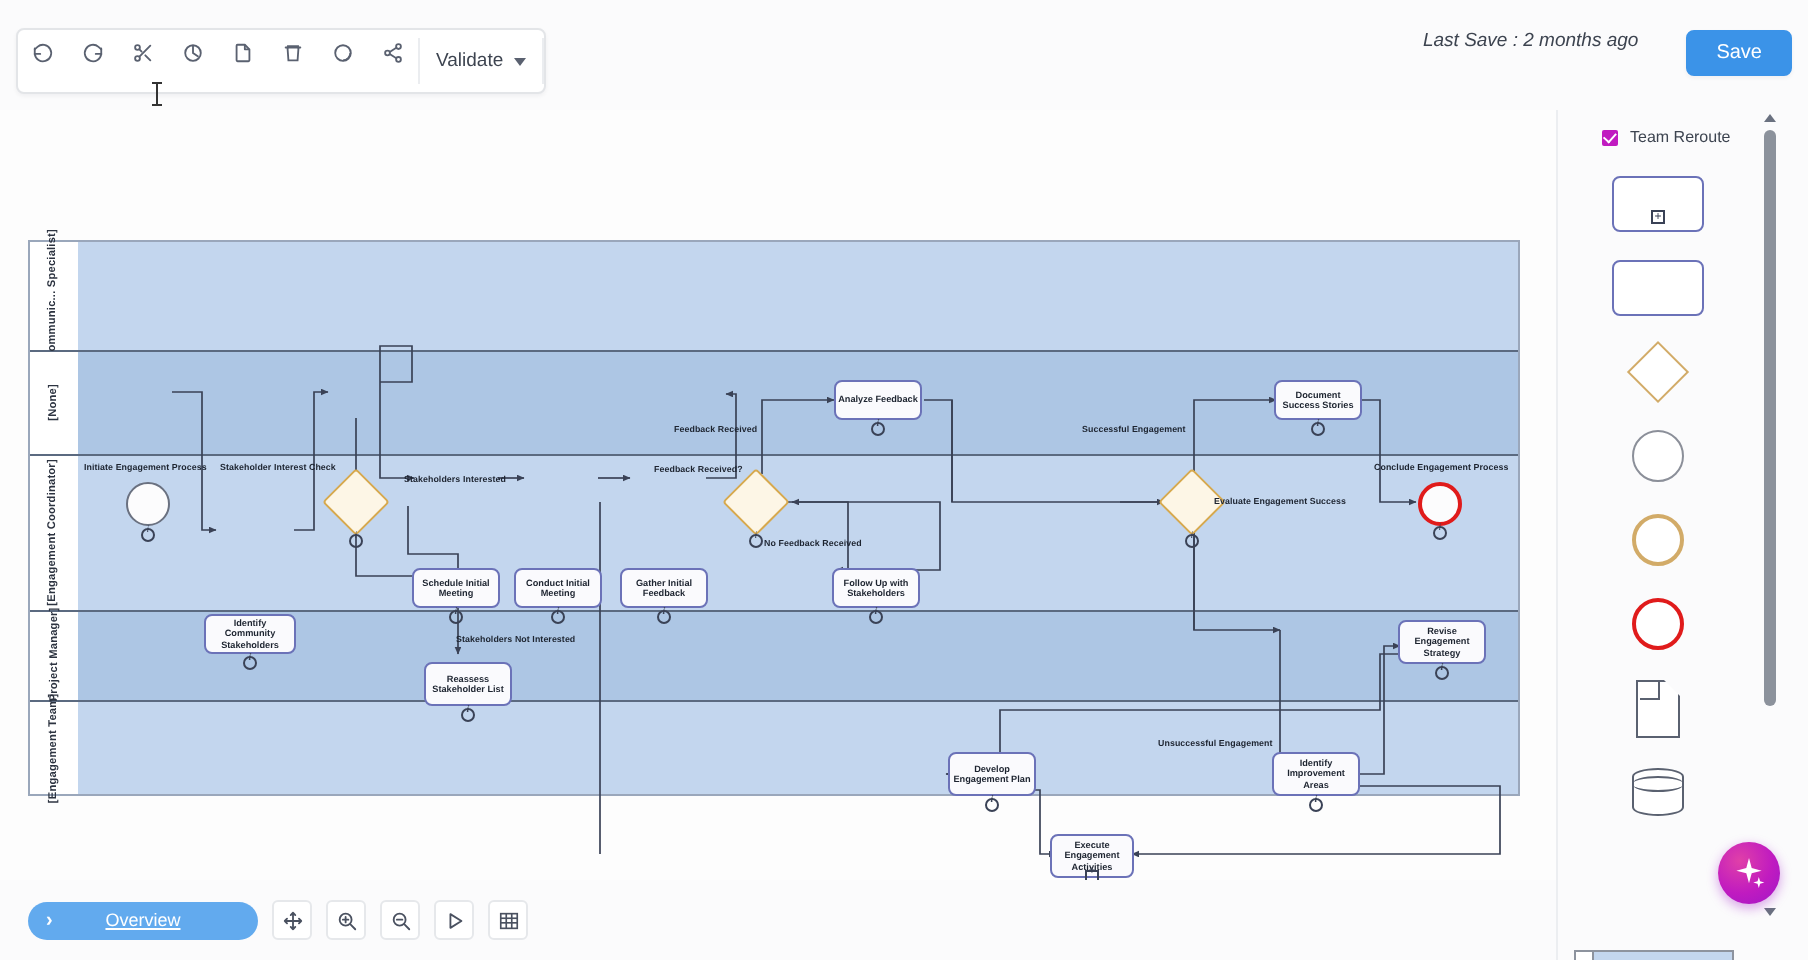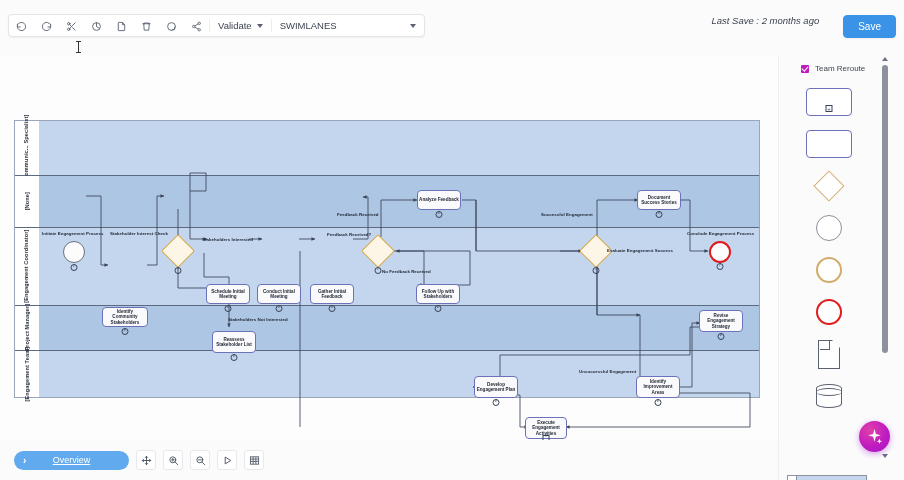--- a/index.html
+++ b/index.html
@@ -6,21 +6,21 @@
   html, body {
     width: 904px; height: 480px;
     font-family: "Liberation Sans", sans-serif;
     background: #ffffff; overflow: hidden;
   }
   #app { position: relative; width: 904px; height: 480px; background: #fbfbfc; }
 
   
   .header { position: absolute; left: 0; top: 0; width: 904px; height: 40px; background: #fbfbfc; }
   .toolbar {
-    position: absolute; left: 8px; top: 14px; height: 23px;
+    position: absolute; left: 8px; top: 14px; height: 33px;
     display: flex; align-items: stretch;
     background: #ffffff; border: 1px solid #e3e5e8; border-radius: 4px;
     box-shadow: 0 1px 2px rgba(16,24,40,.05);
   }
   .tb-btn {
     width: 25px; height: 23px; display: flex; align-items: center; justify-content: center;
     color: #5a6170; cursor: pointer; background: transparent;
   }
   .tb-btn svg { display: block; }
   .tb-sep { width: 1px; background: #ebedf0; margin: 4px 0; }
@@ -194,24 +194,20 @@
             <line x1="8.4" y1="10.8" x2="15.6" y2="6.2"></line>
             <line x1="8.4" y1="13.2" x2="15.6" y2="17.8"></line>
           </svg>
       </div>
       <div class="tb-sep"></div>
       <div class="tb-text">
         <span>Validate</span>
         <span class="caret"></span>
       </div>
       <div class="tb-sep"></div>
-      <div class="tb-select">
-        <span>SWIMLANES</span>
-        <span class="caret"></span>
-      </div>
     </div>
 
     <div class="hdr-right">
       <div class="last-save">Last Save : 2 months ago</div>
       <div class="hbtn primary">Save</div>
     </div>
   </div>
 
   <div class="ibeam">
       <span></span>

